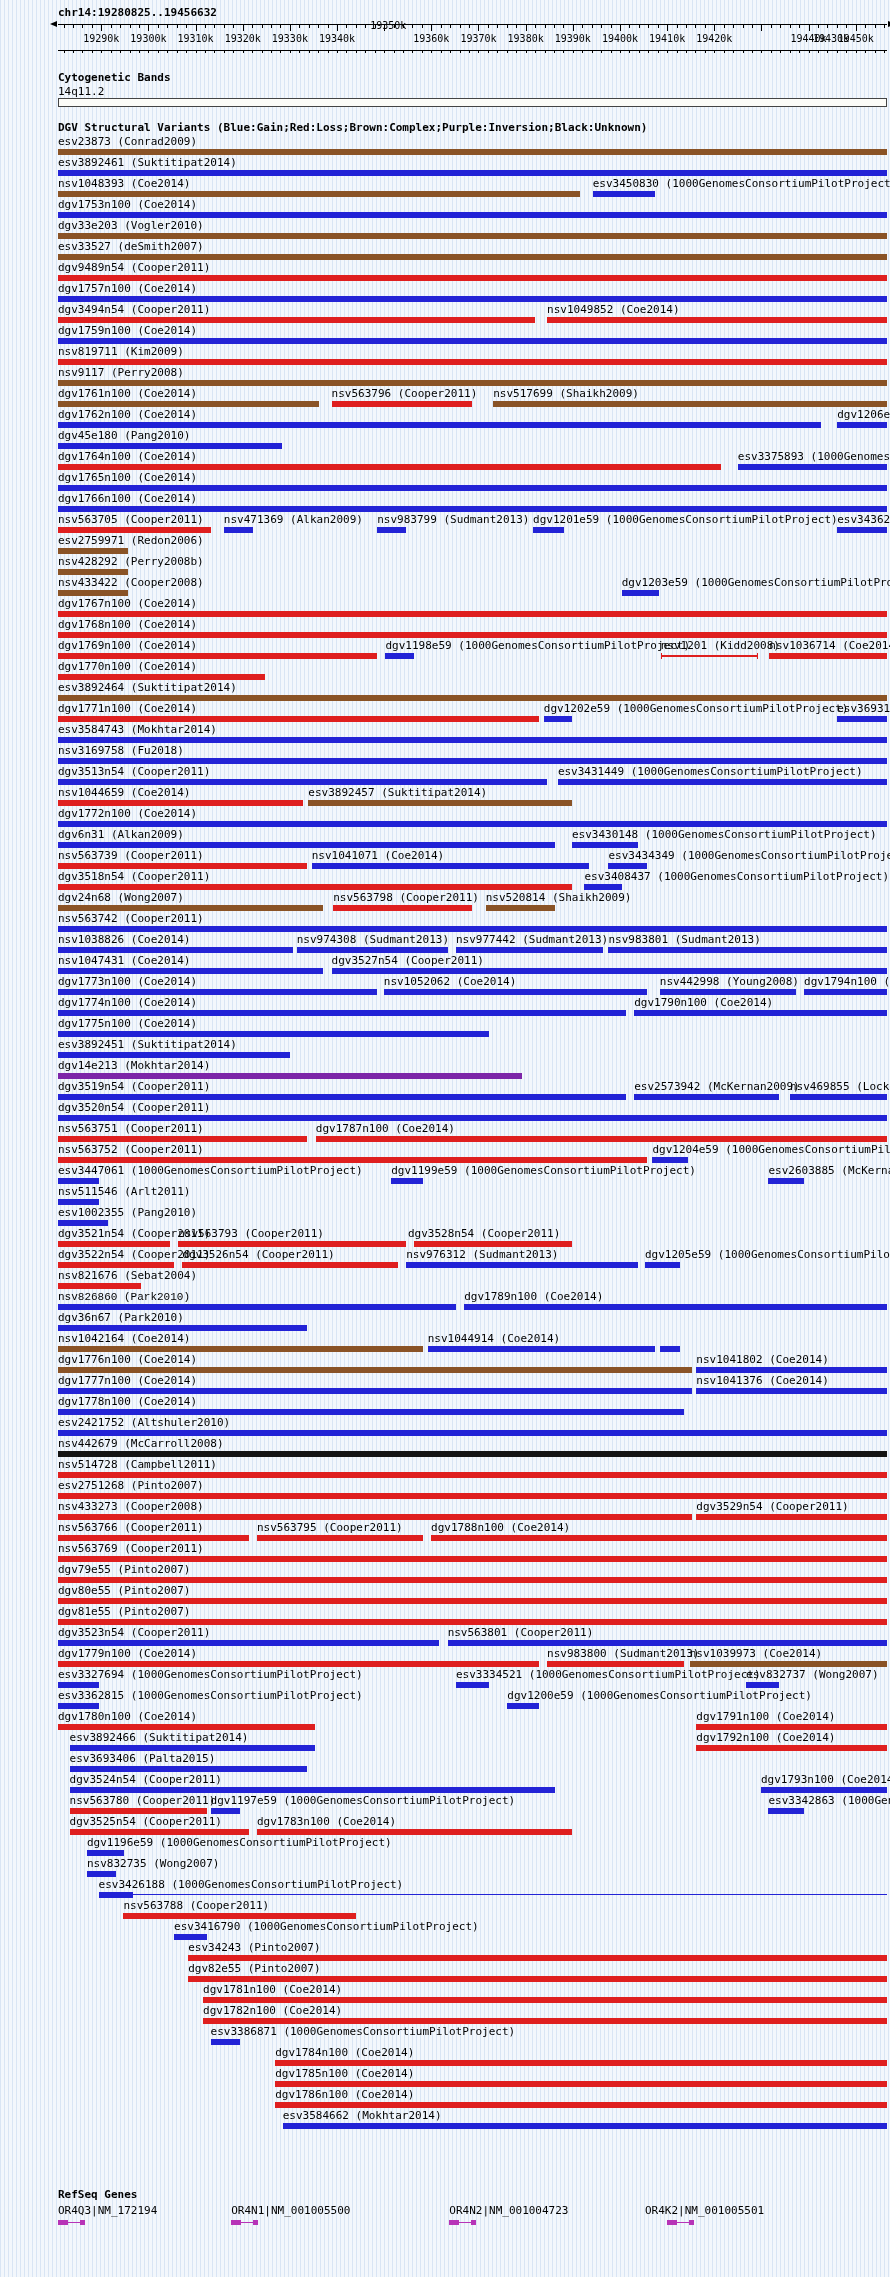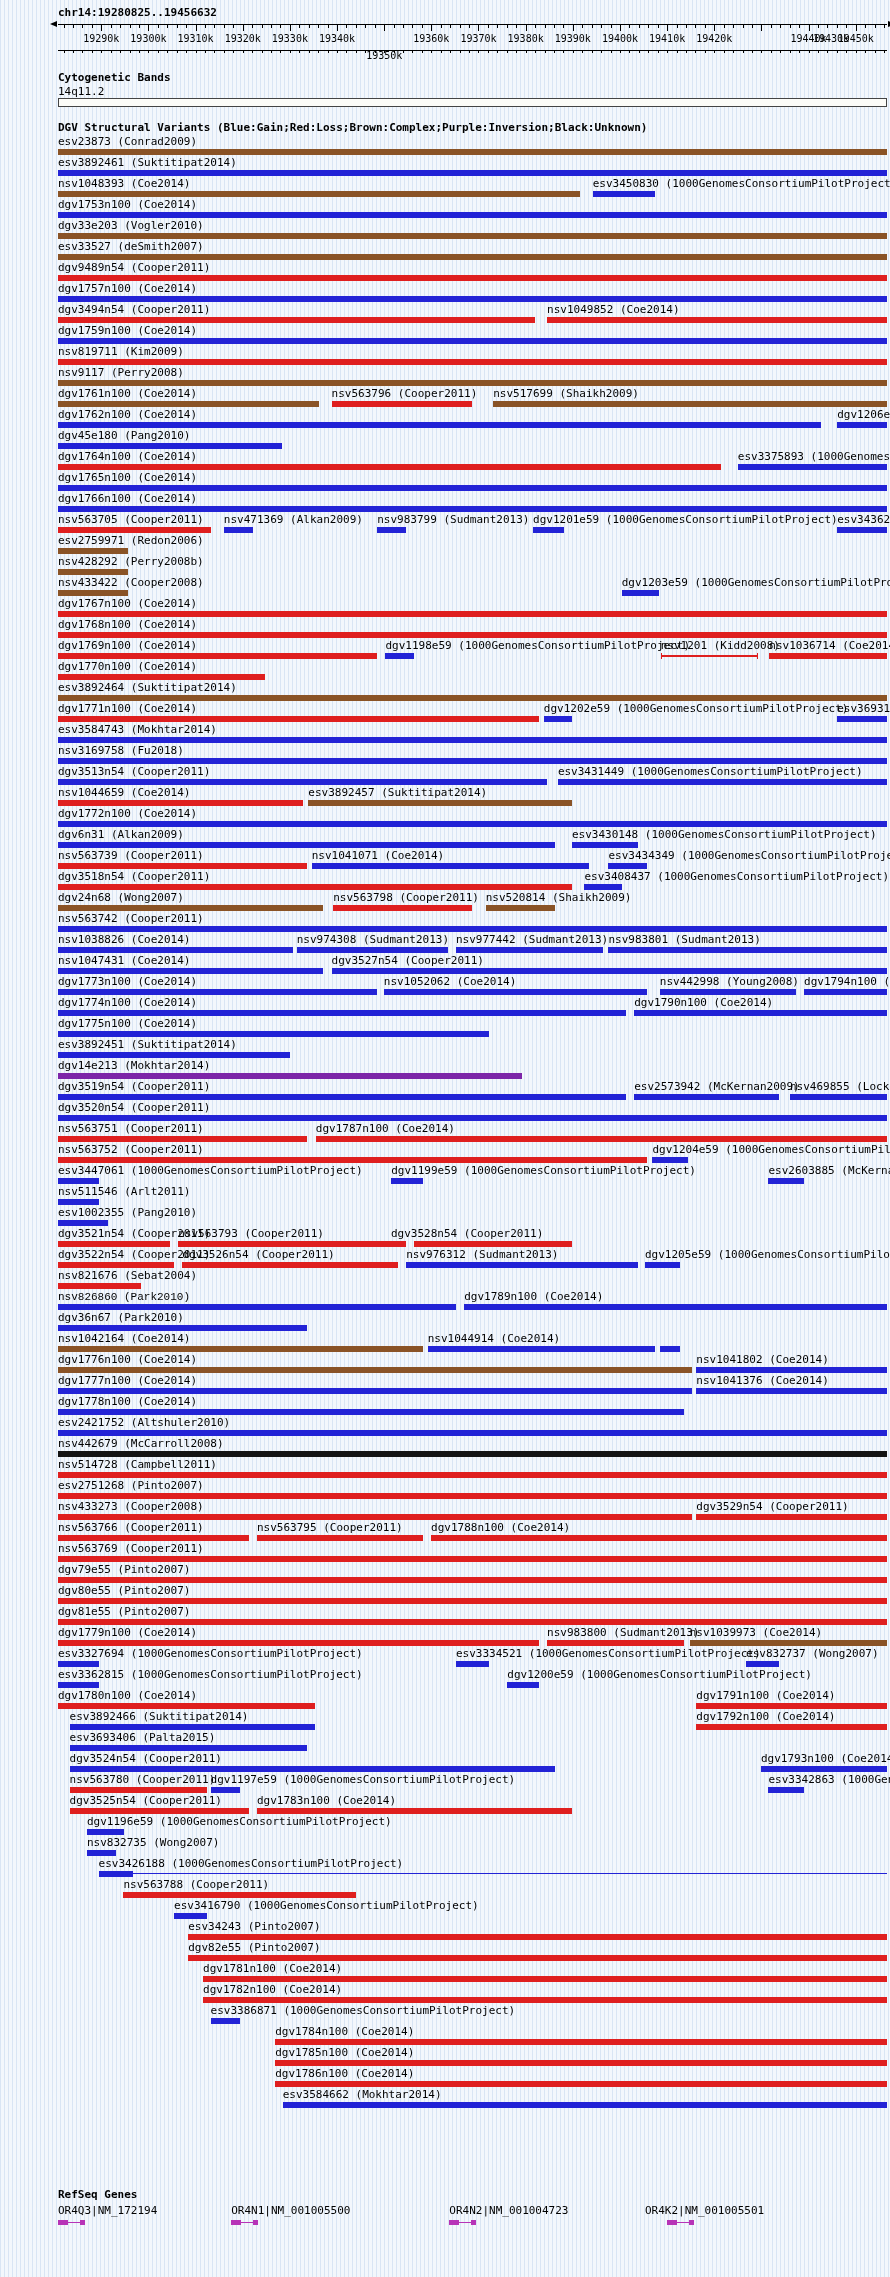--- a/index.html
+++ b/index.html
@@ -139,21 +139,21 @@
     <span class="rlabel" style="left: 148.418px; top: 33px;">19300k</span>
     <div class="rtick" style="left: 195.572px; top: 24px; height: 7px;"></div>
     <span class="rlabel" style="left: 195.572px; top: 33px;">19310k</span>
     <div class="rtick" style="left: 242.726px; top: 24px; height: 7px;"></div>
     <span class="rlabel" style="left: 242.726px; top: 33px;">19320k</span>
     <div class="rtick" style="left: 289.88px; top: 24px; height: 7px;"></div>
     <span class="rlabel" style="left: 289.88px; top: 33px;">19330k</span>
     <div class="rtick" style="left: 337.034px; top: 24px; height: 7px;"></div>
     <span class="rlabel" style="left: 337.034px; top: 33px;">19340k</span>
     <div class="rtick" style="left: 384.188px; top: 24px; height: 7px;"></div>
-    <span class="rlabel" style="left: 384.188px; top: 50px;">19350k</span>
+    <span class="rlabel" style="left: 384.188px; top: 20px; padding-left: 8px;">19350k</span>
     <div class="rtick" style="left: 431.342px; top: 24px; height: 7px;"></div>
     <span class="rlabel" style="left: 431.342px; top: 33px;">19360k</span>
     <div class="rtick" style="left: 478.496px; top: 24px; height: 7px;"></div>
     <span class="rlabel" style="left: 478.496px; top: 33px;">19370k</span>
     <div class="rtick" style="left: 525.65px; top: 24px; height: 7px;"></div>
     <span class="rlabel" style="left: 525.65px; top: 33px;">19380k</span>
     <div class="rtick" style="left: 572.804px; top: 24px; height: 7px;"></div>
     <span class="rlabel" style="left: 572.804px; top: 33px;">19390k</span>
     <div class="rtick" style="left: 619.958px; top: 24px; height: 7px;"></div>
     <span class="rlabel" style="left: 619.958px; top: 33px;">19400k</span>
@@ -546,21 +546,21 @@
     </div>
     <div class="trow">
       <span class="vlabel" style="left: 58px;">esv1002355 (Pang2010)</span>
       <div class="bar" style="left: 58px; width: 49.74px; background: rgb(35, 35, 214);"></div>
     </div>
     <div class="trow">
       <span class="vlabel" style="left: 58px;">dgv3521n54 (Cooper2011)</span>
       <div class="bar" style="left: 58px; width: 111.915px; background: rgb(223, 31, 31);"></div>
       <span class="vlabel" style="left: 178.205px;">nsv563793 (Cooper2011)</span>
       <div class="bar" style="left: 178.205px; width: 227.975px; background: rgb(223, 31, 31);"></div>
-      <span class="vlabel" style="left: 391px;">dgv3528n54 (Cooper2011)</span>
+      <span class="vlabel" style="left: 408px;">dgv3528n54 (Cooper2011)</span>
       <div class="bar" style="left: 414.47px; width: 157.51px; background: rgb(223, 31, 31);"></div>
     </div>
     <div class="trow">
       <span class="vlabel" style="left: 58px;">dgv3522n54 (Cooper2011)</span>
       <div class="bar" style="left: 58px; width: 116.06px; background: rgb(223, 31, 31);"></div>
       <span class="vlabel" style="left: 182.35px;">dgv3526n54 (Cooper2011)</span>
       <div class="bar" style="left: 182.35px; width: 215.54px; background: rgb(223, 31, 31);"></div>
       <span class="vlabel" style="left: 406.18px;">nsv976312 (Sudmant2013)</span>
       <div class="bar" style="left: 406.18px; width: 232.12px; background: rgb(35, 35, 214);"></div>
       <span class="vlabel" style="left: 644.932px;">dgv1205e59 (1000GenomesConsortiumPilotProject)</span>
@@ -642,20 +642,26 @@
       <span class="vlabel" style="left: 58px;">dgv79e55 (Pinto2007)</span>
       <div class="bar" style="left: 58px; width: 829px; background: rgb(223, 31, 31);"></div>
     </div>
     <div class="trow">
       <span class="vlabel" style="left: 58px;">dgv80e55 (Pinto2007)</span>
       <div class="bar" style="left: 58px; width: 829px; background: rgb(223, 31, 31);"></div>
     </div>
     <div class="trow">
       <span class="vlabel" style="left: 58px;">dgv81e55 (Pinto2007)</span>
       <div class="bar" style="left: 58px; width: 829px; background: rgb(223, 31, 31);"></div>
+    </div>
+    <div class="trow">
+      <span class="vlabel" style="left: 58px;">dgv3523n54 (Cooper2011)</span>
+      <div class="bar" style="left: 58px; width: 381.34px; background: rgb(35, 35, 214);"></div>
+      <span class="vlabel" style="left: 447.63px;">nsv563801 (Cooper2011)</span>
+      <div class="bar" style="left: 447.63px; width: 439.37px; background: rgb(35, 35, 214);"></div>
     </div>
     <div class="trow">
       <span class="vlabel" style="left: 58px;">dgv1779n100 (Coe2014)</span>
       <div class="bar" style="left: 58px; width: 480.82px; background: rgb(223, 31, 31);"></div>
       <span class="vlabel" style="left: 547.11px;">nsv983800 (Sudmant2013)</span>
       <div class="bar" style="left: 547.11px; width: 136.785px; background: rgb(223, 31, 31);"></div>
       <span class="vlabel" style="left: 689.698px;">nsv1039973 (Coe2014)</span>
       <div class="bar" style="left: 689.698px; width: 197.302px; background: rgb(138, 83, 38);"></div>
     </div>
     <div class="trow">

